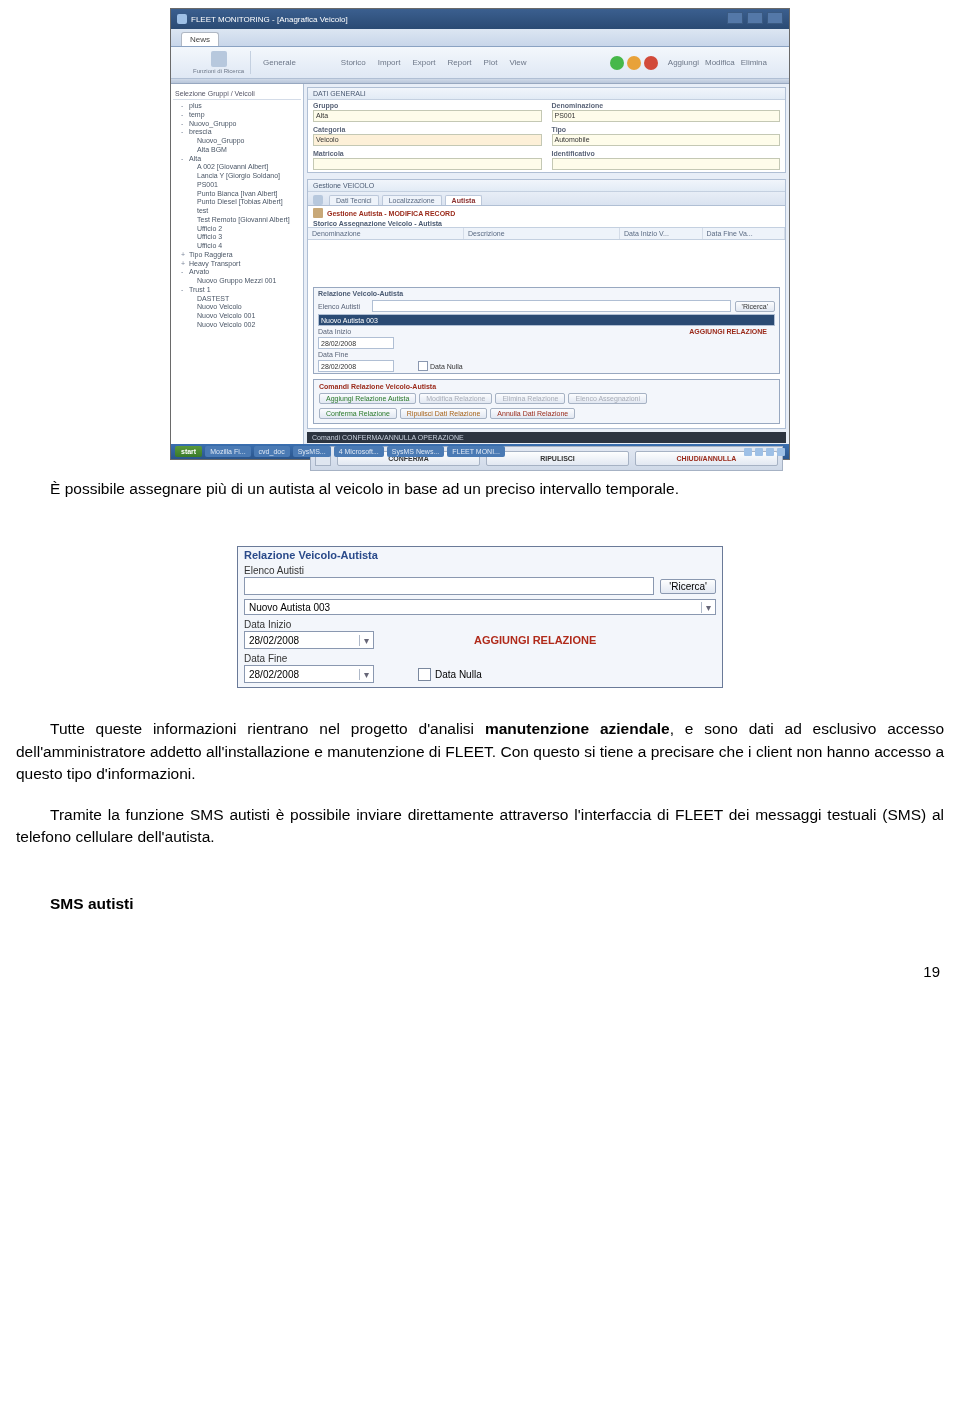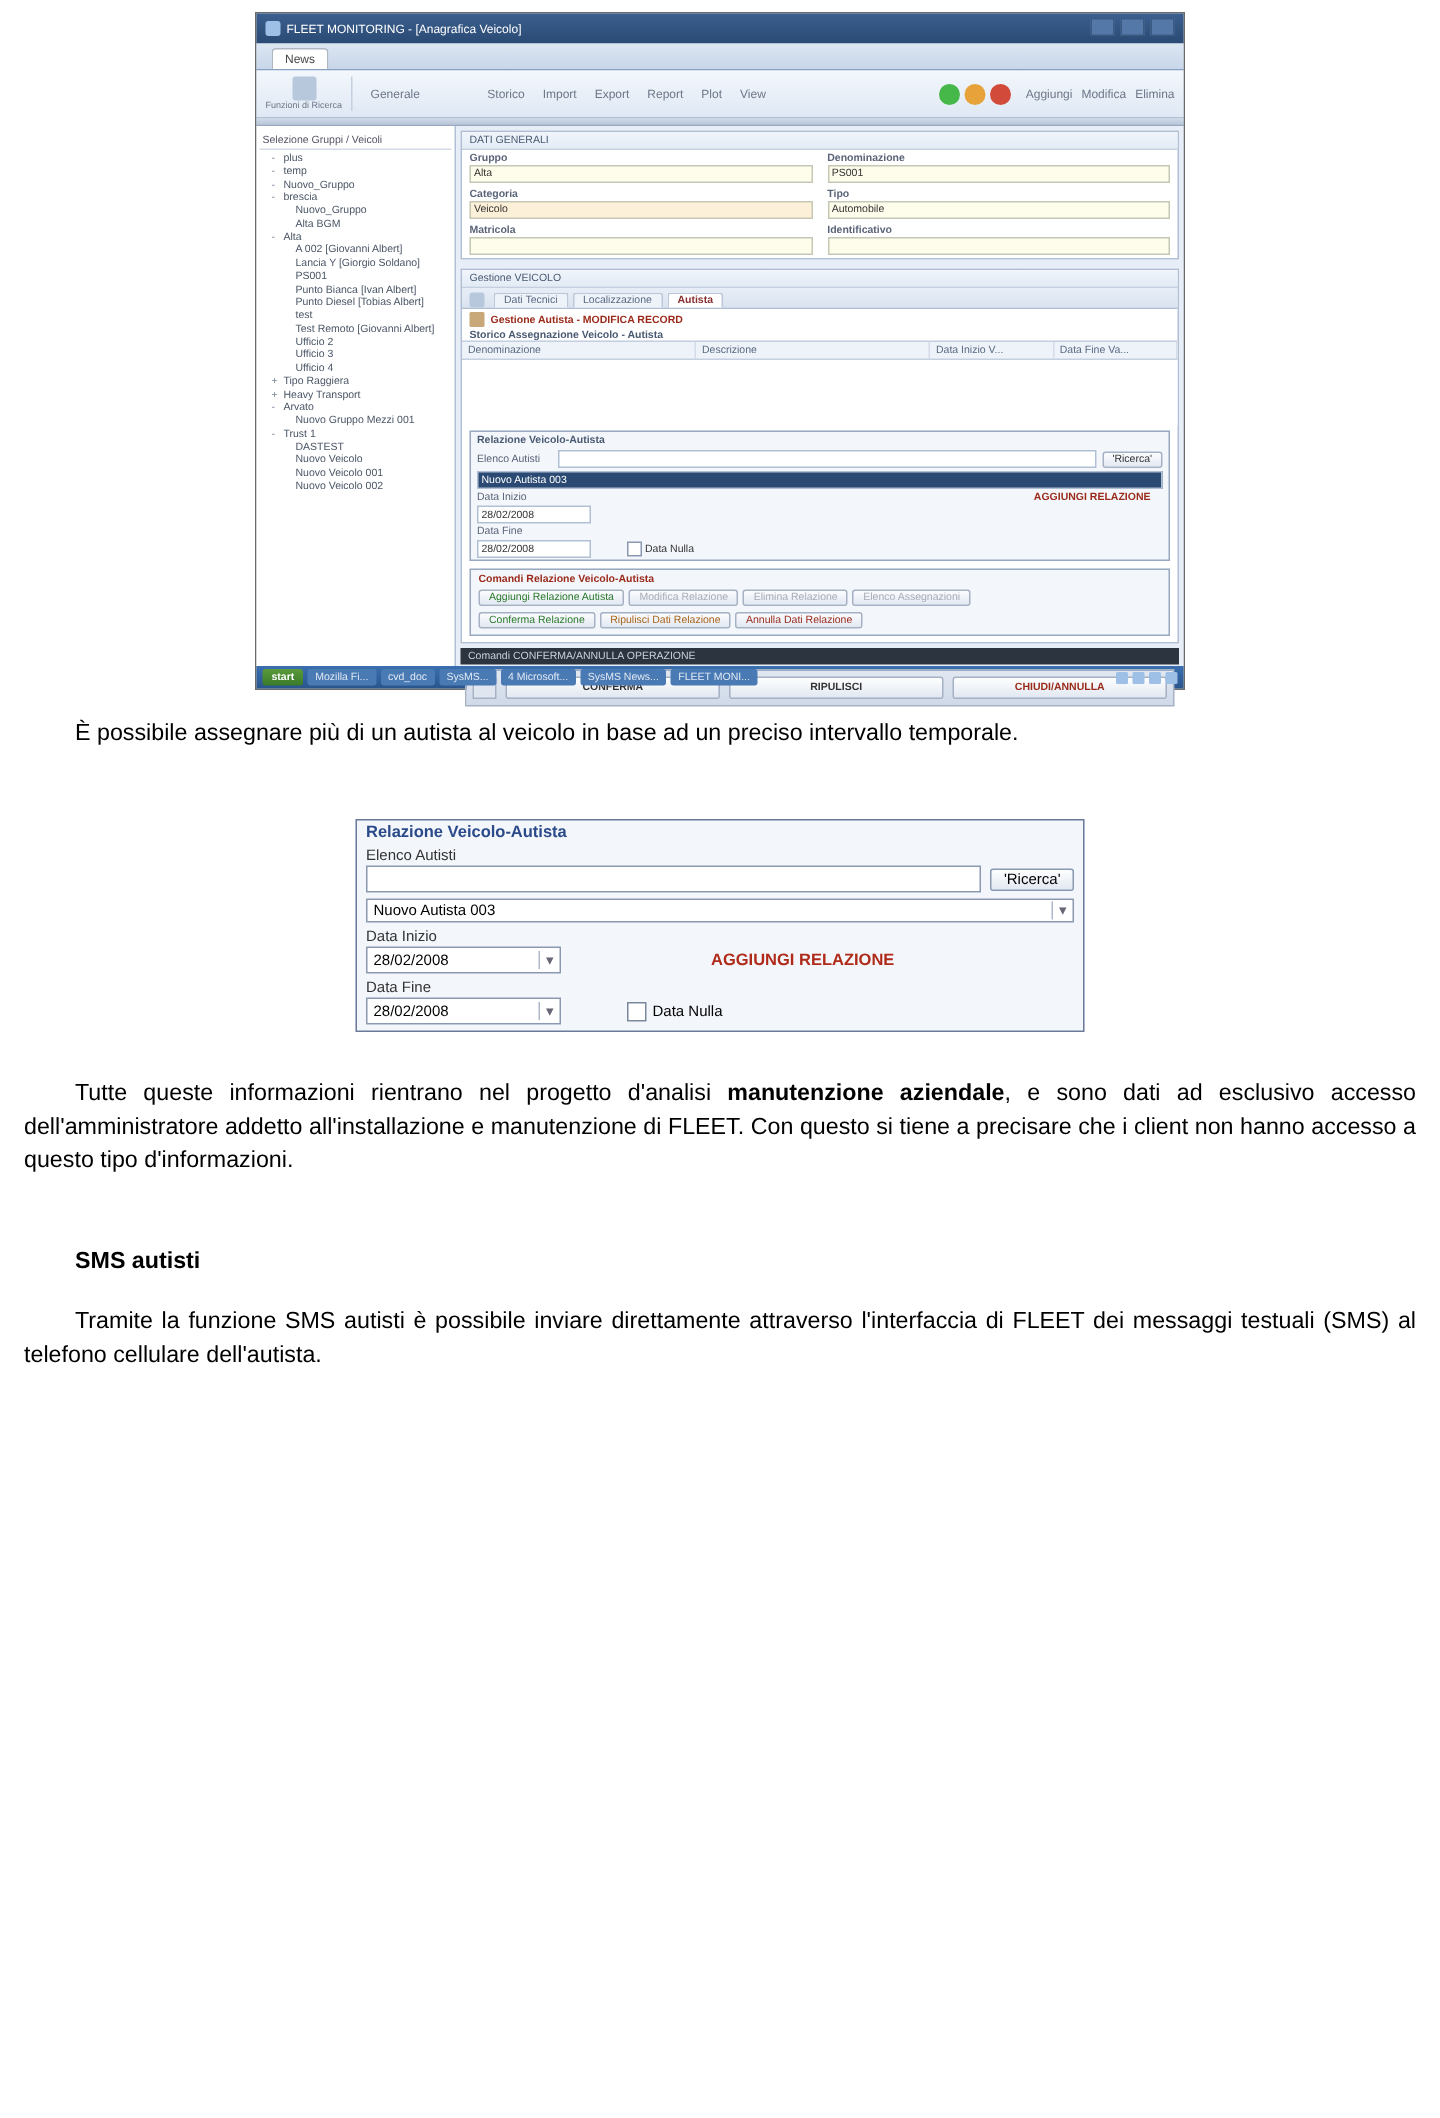--- a/index.html
+++ b/index.html
@@ -48,21 +48,21 @@
     background:#fff;
     border:1px solid #b0b8c4;
     border-bottom:none;
     border-radius:3px 3px 0 0;
     padding:2px 8px;
     font-size:8px;
     color:#444;
   }
   .toolbar {
     background: linear-gradient(#f3f7fc, #dfe8f4);
-    padding: 4px 6px;
+    padding: 4px 22px;
     display:flex;
     align-items:center;
     gap:4px;
     border-bottom:1px solid #b0bfd4;
   }
   .tool-left {
     display:flex;
     flex-direction:column;
     align-items:center;
     padding-right:6px;
@@ -555,18 +555,19 @@
         </div>
       </div>
     </div>
   </div>
 
   <div class="body-text">
     <p class="para indent">
       <span>Tutte queste informazioni rientrano nel progetto d'analisi </span><span class="bold">manutenzione aziendale</span><span>, e sono dati ad esclusivo accesso dell'amministratore addetto all'installazione e manutenzione di FLEET. Con questo si tiene a precisare che i client non hanno accesso a questo tipo d'informazioni.</span>
     </p>
 
+    <p class="para indent">Tramite la funzione SMS autisti è possibile inviare direttamente attraverso l'interfaccia di FLEET dei messaggi testuali (SMS) al telefono cellulare dell'autista.</p>
+
     <p class="para indent bold" style="margin-top:44px;">SMS autisti</p>
-
-    <p class="para indent">Tramite la funzione SMS autisti è possibile inviare direttamente attraverso l'interfaccia di FLEET dei messaggi testuali (SMS) al telefono cellulare dell'autista.</p>
   </div>
 
+  <div class="page-num">19</div>
 </div>
 
 </body></html>

